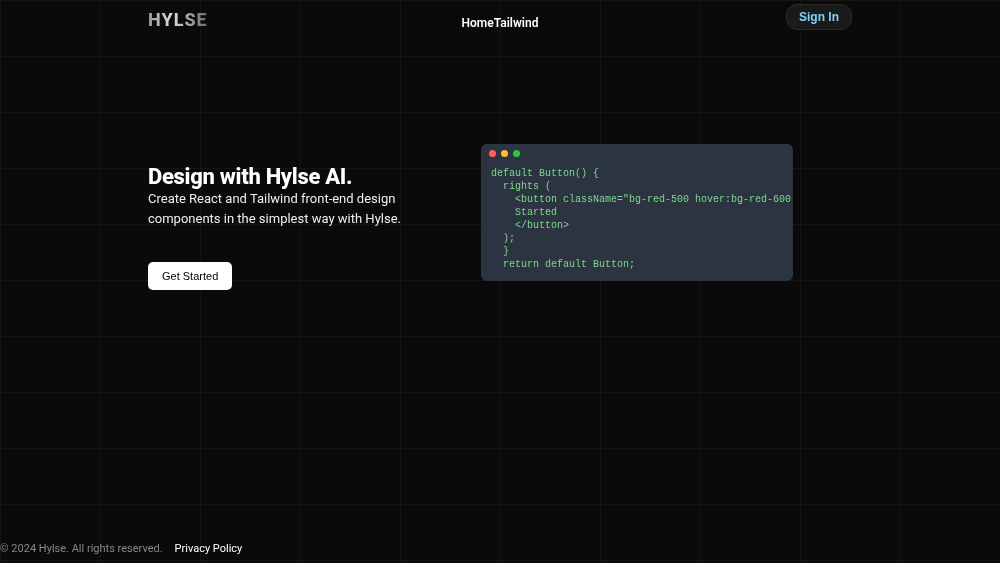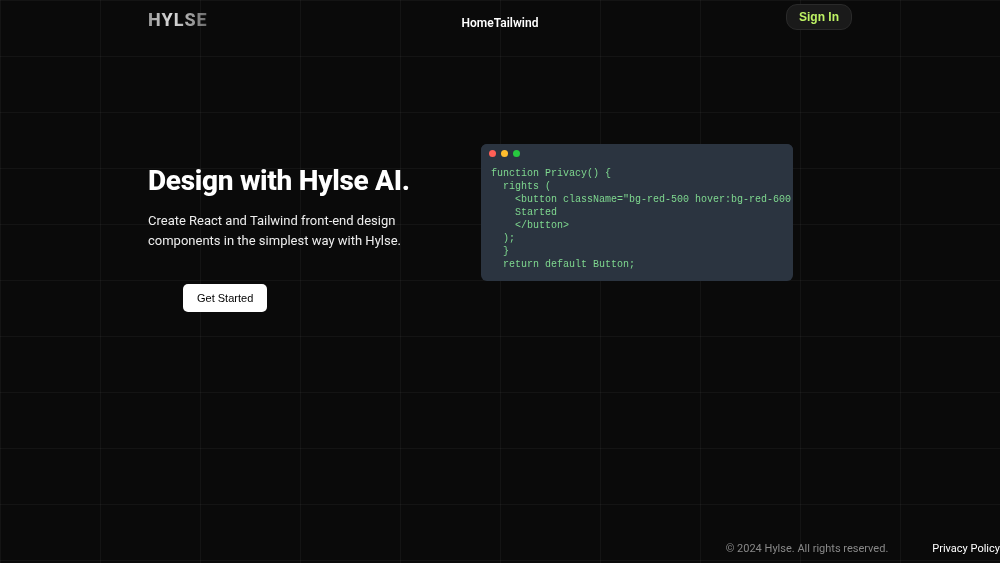--- a/index.html
+++ b/index.html
@@ -51,60 +51,58 @@
 .nav-link {
   font-size: 12px;
   font-weight: 600;
   color: #fff;
   cursor: pointer;
 }
 .signin {
   margin-left: auto;
   font-size: 12px;
   font-weight: 600;
-  color: #bef264;
+  color: #7dd3fc;
   background: #1a1a1a;
   border: 1px solid #2a2a2a;
   padding: 5px 12px;
   border-radius: 11px;
   cursor: pointer;
 }
 .hero {
   position: relative;
   display: flex;
   padding: 124px 148px 0 148px;
   gap: 30px;
   z-index: 2;
 }
 .hero-left { flex: 0 0 320px; }
 .hero-title {
-  font-size: 28px;
+  font-size: 22px;
   font-weight: 800;
   color: #fff;
-  margin-bottom: 14px;
   letter-spacing: -0.3px;
 }
 .hero-sub {
   font-size: 13px;
   line-height: 1.5;
   color: #eee;
   margin-bottom: 34px;
   max-width: 310px;
 }
 .cta {
   display: inline-block;
   background: #fff;
   color: #000;
   font-size: 11px;
   font-weight: 500;
   padding: 8px 14px;
   border-radius: 5px;
   cursor: pointer;
   border: none;
-  margin-left: 35px;
 }
 .code-window {
   position: absolute;
   left: 481px;
   top: 144px;
   width: 312px;
   background: #2b3440;
   border-radius: 6px;
   overflow: hidden;
   font-family: 'SFMono-Regular', Consolas, 'Liberation Mono', Menlo, monospace;
@@ -127,28 +125,28 @@
   color: #7fd88f;
   white-space: pre;
   overflow: hidden;
 }
 .footer {
   position: absolute;
   bottom: 8px;
   left: 0;
   right: 0;
   display: flex;
-  justify-content: flex-end;
+  justify-content: flex-start;
   align-items: center;
   gap: 12px;
   font-size: 11px;
   z-index: 2;
 }
 .copyright { color: #888; }
-.privacy { color: #fff; cursor: pointer; margin-left: 32px; }
+.privacy { color: #fff; cursor: pointer; }
 </style>
 </head>
 <body>
 
 <div class="grid-bg"></div>
 
 <nav class="navbar">
   <div class="logo">HYLSE</div>
   <div class="nav-links">
     <span class="nav-link">Home</span>
@@ -164,21 +162,21 @@
     <button class="cta">Get Started</button>
   </div>
 </section>
 
 <div class="code-window">
   <div class="window-dots">
     <span class="dot r"></span>
     <span class="dot y"></span>
     <span class="dot g"></span>
   </div>
-  <div class="code-body"><span>function Privacy() {</span>
+  <div class="code-body"><span>default Button() {</span>
 <span>  rights (</span>
 <span>    &lt;button className="bg-red-500 hover:bg-red-600 text-white</span>
 <span>    Started</span>
 <span>    &lt;/button&gt;</span>
 <span>  );</span>
 <span>  }</span>
 <span>  return default Button;</span></div>
 </div>
 
 <footer class="footer">

